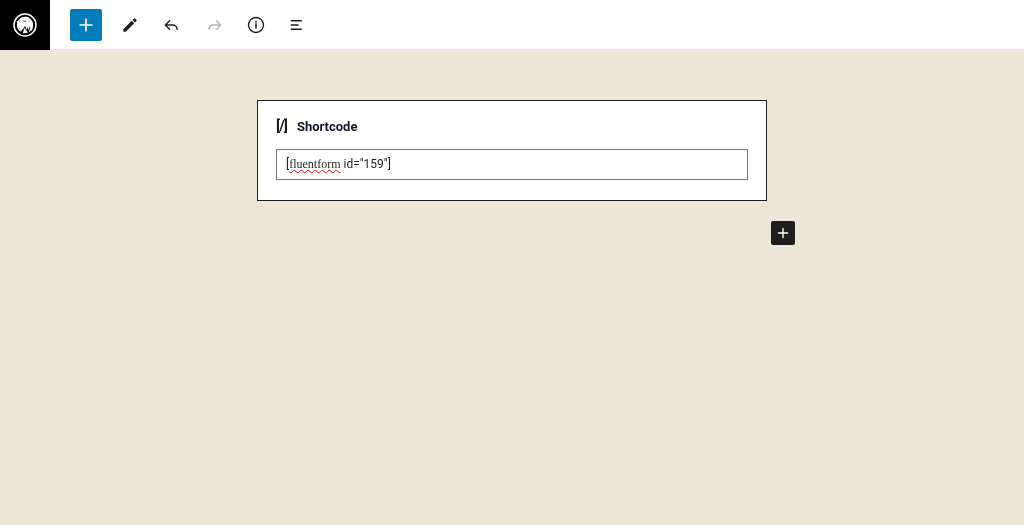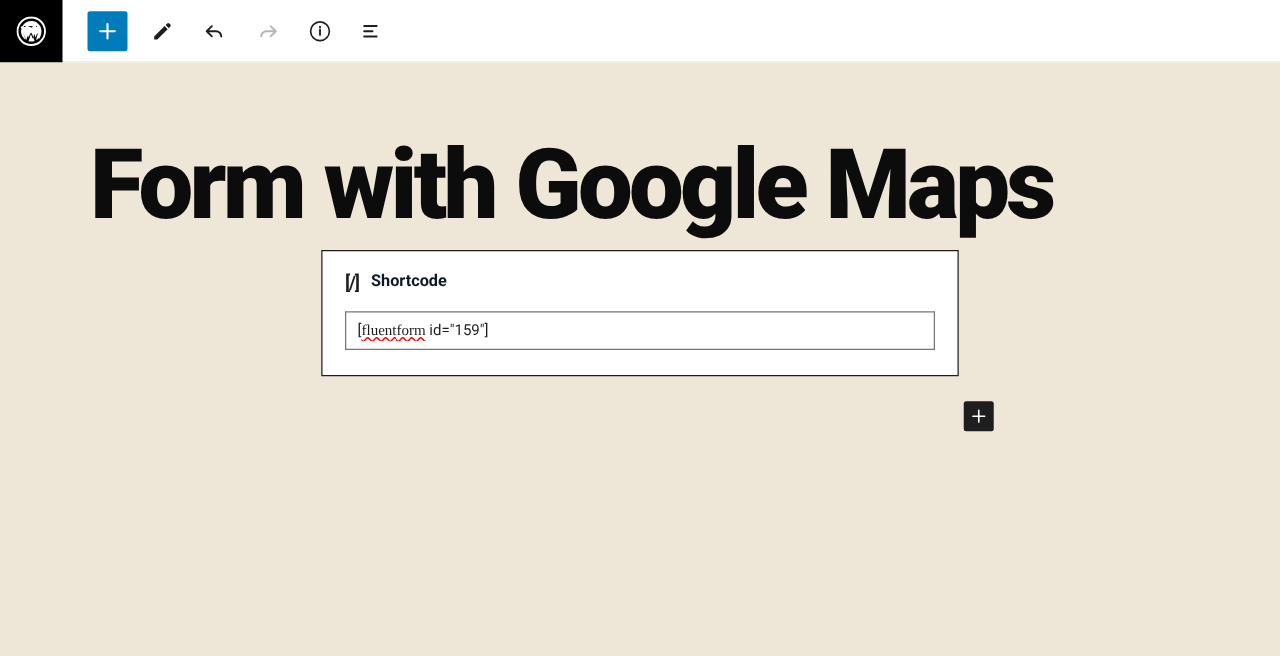--- a/index.html
+++ b/index.html
@@ -173,21 +173,20 @@
     </div>
     <div class="toolbar-icon">
       <svg width="20" height="20" viewBox="0 0 24 24">
           <path d="M4 7h12M4 12h8M4 17h12" stroke="#1e1e1e" stroke-width="1.8" stroke-linecap="round"></path>
         </svg>
     </div>
   </div>
 </div>
 
 <div class="canvas">
-  <h1 class="page-title">Form with Google Maps</h1>
 
   <div class="block-wrapper">
     <div class="shortcode-block">
       <div class="shortcode-header">
         <span class="shortcode-icon">[/]</span>
         <span class="shortcode-label">Shortcode</span>
       </div>
       <div class="shortcode-input">[<span class="spellerror">fluentform</span> id="159"]</div>
     </div>
 

